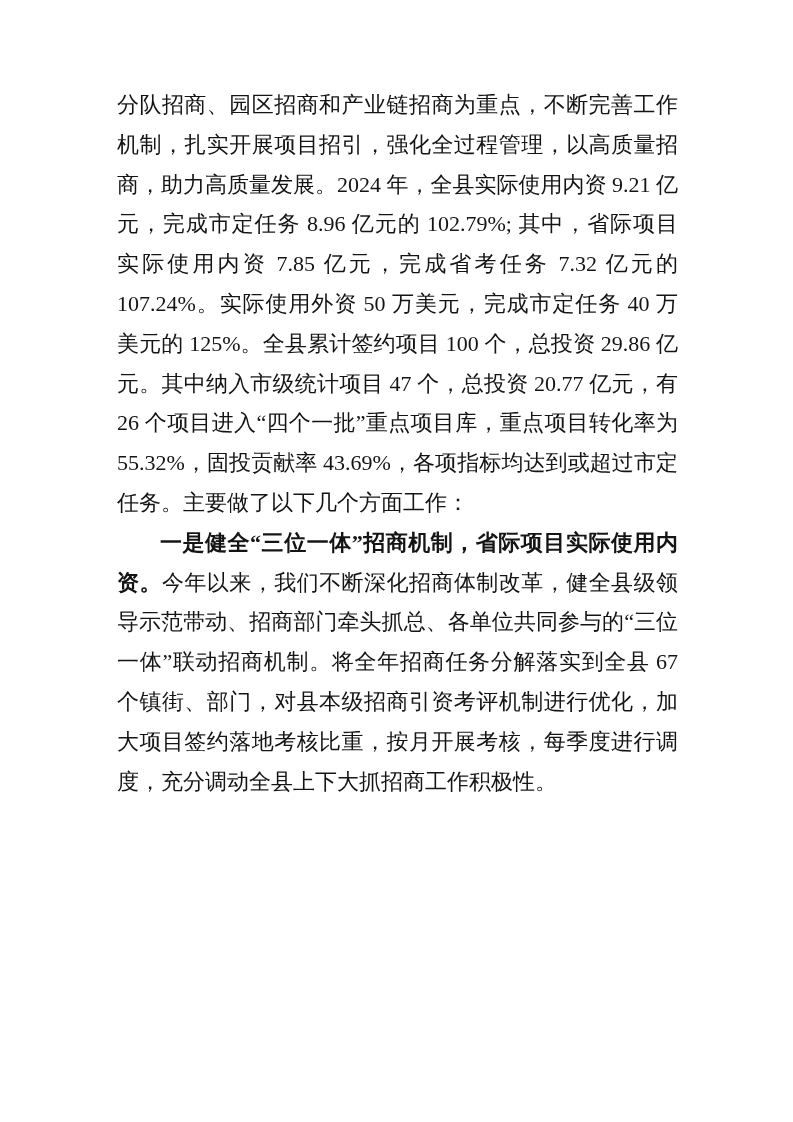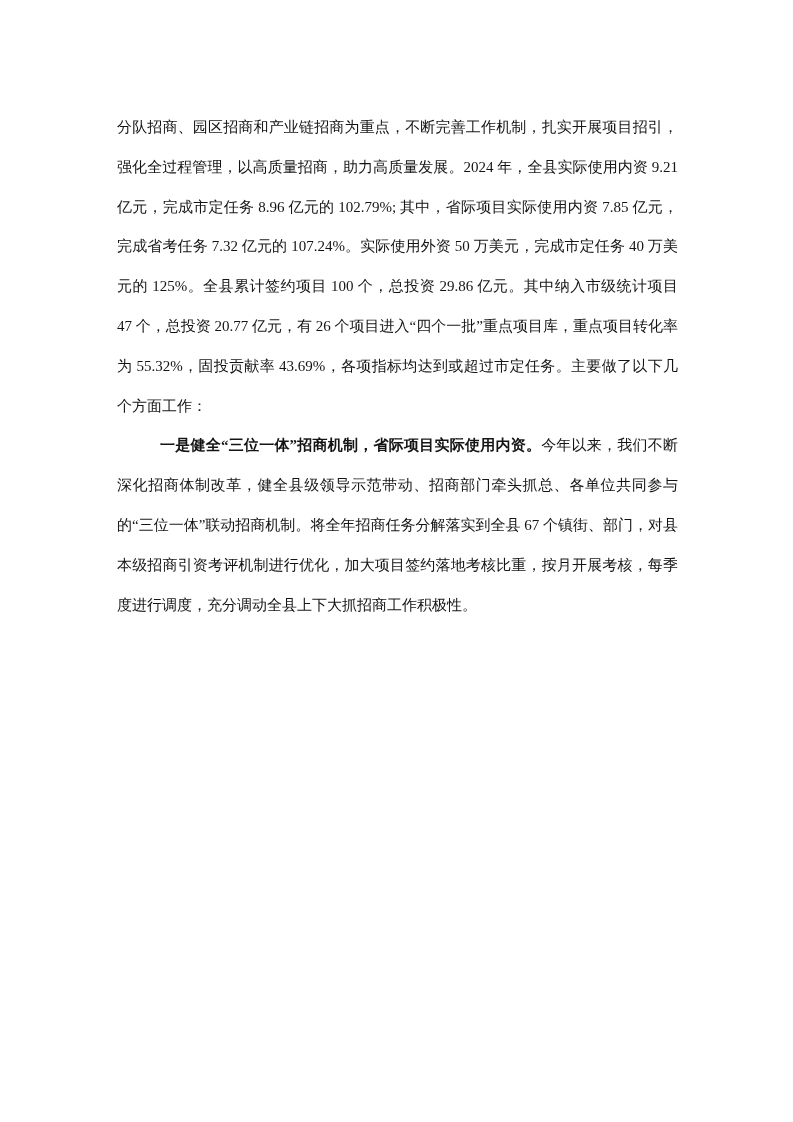--- a/index.html
+++ b/index.html
@@ -11,24 +11,24 @@
     position: relative;
     width: 793px;
     height: 1122px;
     background: #ffffff;
     overflow: hidden;
     font-family: "Liberation Serif", "DejaVu Serif", serif;
   }
   .document-content {
     position: absolute;
     left: 117px;
-    top: 108px;
+    top: 85px;
     width: 561px;
     color: #141414;
-    font-size: 15px;
+    font-size: 22px;
     line-height: 39.8px;
     text-align: justify;
     text-justify: inter-ideograph;
   }
   p.para {
     margin: 0;
     padding: 0;
   }
   p.para.indent {
     text-indent: 43px;

